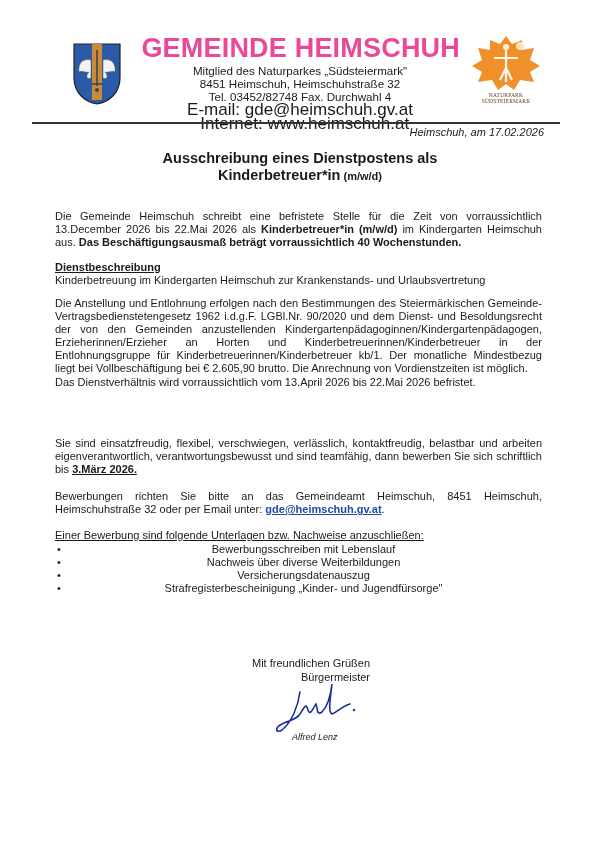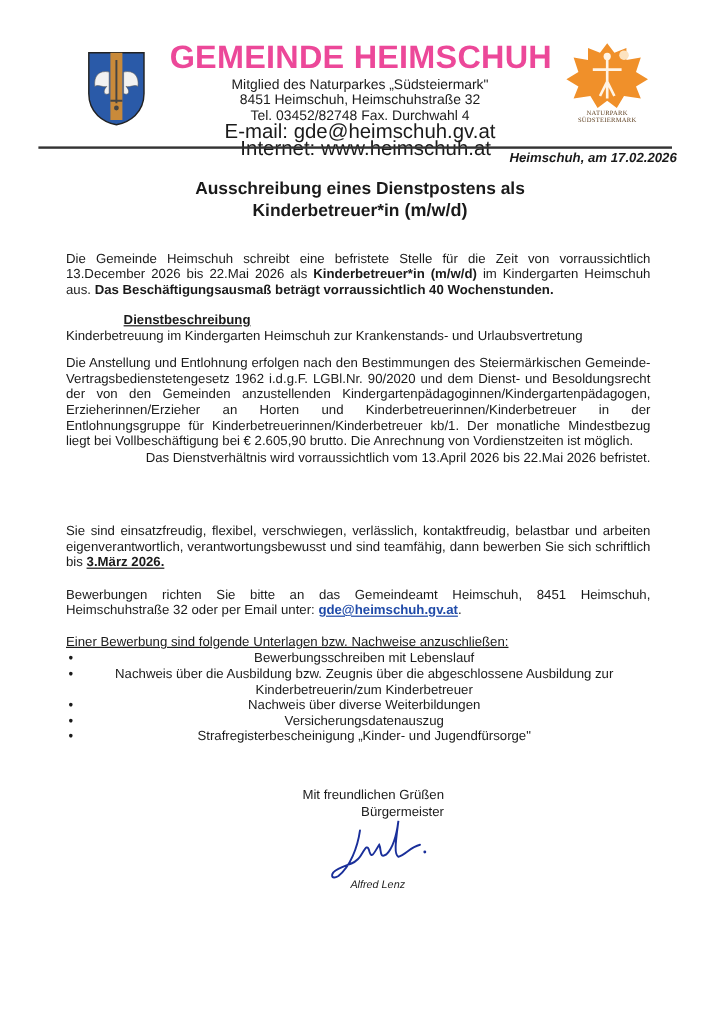--- a/index.html
+++ b/index.html
@@ -5,24 +5,24 @@
   html, body { margin: 0; padding: 0; background: #ffffff; }
   body { width: 600px; height: 848px; position: relative; overflow: hidden;
          font-family: "Liberation Sans", sans-serif; color: #1a1a1a; }
   .abs { position: absolute; }
   .header-title { left: 140px; top: 33px; width: 320px; text-align: right;
     font-weight: bold; font-size: 27px; letter-spacing: 0.2px; line-height: 30px; color: #ec4899; }
   .header-line { left: 140px; width: 320px; text-align: center; font-size: 11.6px; line-height: 14px; color: #1a1a1a; }
   .h1 { top: 64px; } .h2 { top: 77px; } .h3 { top: 90px; }
   .h4 { top: 103px; left: 100px; width: 400px; font-size: 17px; }
   .rule { left: 32px; top: 122px; width: 528px; height: 2px; background: #333; }
-  .date { right: 36px; top: 126px; font-style: italic; font-size: 11px; color: #1a1a1a; font-weight: bold; }
+  .date { right: 56px; top: 126px; font-style: italic; font-size: 11px; color: #1a1a1a; }
   .title { left: 60px; width: 480px; text-align: center; font-weight: bold; font-size: 14.5px; line-height: 17px; }
   .t1 { top: 150px; } .t2 { top: 167px; }
-  .t2 .small { font-size: 15px; }
+  .t2 .small { font-size: 11px; }
   .para { left: 55px; width: 487px; font-size: 11px; line-height: 13.1px; text-align: justify; }
   .para b { font-weight: bold; }
   .u { text-decoration: underline; }
   .link { color: #1f4aa8; text-decoration: underline; font-weight: bold; }
   ul.list { left: 55px; top: 543px; width: 480px; margin: 0; padding: 0; list-style: none; font-size: 11px; line-height: 13px; text-align: center; }
   ul.list li { position: relative; padding-left: 17px; }
   ul.list li::before { content: "•"; position: absolute; left: 2px; top: 0; }
   .closing { left: 230px; top: 657px; width: 140px; text-align: right; font-size: 11px; line-height: 13.5px; }
   .signer { left: 292px; top: 732px; font-style: italic; font-size: 9px; color: #222; }
   .sig { left: 270px; top: 670px; }
@@ -74,41 +74,40 @@
 <div class="abs title t1">Ausschreibung eines Dienstpostens als</div>
 <div class="abs title t2">
   <span>Kinderbetreuer*in</span><span class="small"> (m/w/d)</span>
 </div>
 
 <div class="abs para" style="top:210px;">
   <span>Die Gemeinde Heimschuh schreibt eine befristete Stelle für die Zeit von vorraussichtlich 13.December 2026 bis 22.Mai 2026 als </span><b>Kinderbetreuer*in (m/w/d)</b><span> im Kindergarten Heimschuh aus. </span><b>Das Beschäftigungsausmaß beträgt vorraussichtlich 40 Wochenstunden.</b>
 </div>
 
 <div class="abs para" style="top:261px;">
-  <div class="u" style="font-weight:bold;margin-left:48px;">Dienstbeschreibung</div>
+  <div class="u" style="font-weight:bold;">Dienstbeschreibung</div>
   <div>Kinderbetreuung im Kindergarten Heimschuh zur Krankenstands- und Urlaubsvertretung</div>
 </div>
 
 <div class="abs para" style="top:297px;">
   <div>Die Anstellung und Entlohnung erfolgen nach den Bestimmungen des Steiermärkischen Gemeinde-Vertragsbedienstetengesetz 1962 i.d.g.F. LGBl.Nr. 90/2020 und dem Dienst- und Besoldungsrecht der von den Gemeinden anzustellenden Kindergartenpädagoginnen/Kindergartenpädagogen, Erzieherinnen/Erzieher an Horten und Kinderbetreuerinnen/Kinderbetreuer in der Entlohnungsgruppe für Kinderbetreuerinnen/Kinderbetreuer kb/1. Der monatliche Mindestbezug liegt bei Vollbeschäftigung bei € 2.605,90 brutto. Die Anrechnung von Vordienstzeiten ist möglich.</div>
-  <div style="text-align:right;">Das Dienstverhältnis wird vorraussichtlich vom 13.April 2026 bis 22.Mai 2026 befristet.</div>
+  <div style="text-align:left;">Das Dienstverhältnis wird vorraussichtlich vom 13.April 2026 bis 22.Mai 2026 befristet.</div>
 </div>
 
 <div class="abs para" style="top:437px;">
   <span>Sie sind einsatzfreudig, flexibel, verschwiegen, verlässlich, kontaktfreudig, belastbar und arbeiten eigenverantwortlich, verantwortungsbewusst und sind teamfähig, dann bewerben Sie sich schriftlich bis </span><b class="u">3.März 2026.</b>
 </div>
 
 <div class="abs para" style="top:490px;">
   <span>Bewerbungen richten Sie bitte an das Gemeindeamt Heimschuh, 8451 Heimschuh, Heimschuhstraße 32 oder per Email unter: </span><a class="link">gde@heimschuh.gv.at</a><span>.</span>
 </div>
 
 <div class="abs para u" style="top:529px;">Einer Bewerbung sind folgende Unterlagen bzw. Nachweise anzuschließen:</div>
 <ul class="abs list">
   <li>Bewerbungsschreiben mit Lebenslauf</li>
-  <li>Nachweis über die Ausbildung bzw. Zeugnis über die abgeschlossene Ausbildung zur Kinderbetreuerin/zum Kinderbetreuer</li>
   <li>Nachweis über diverse Weiterbildungen</li>
   <li>Versicherungsdatenauszug</li>
   <li>Strafregisterbescheinigung „Kinder- und Jugendfürsorge"</li>
 </ul>
 
 <div class="abs closing">
   <div>Mit freundlichen Grüßen</div>
   <div>Bürgermeister</div>
 </div>
 <div class="abs sig">

